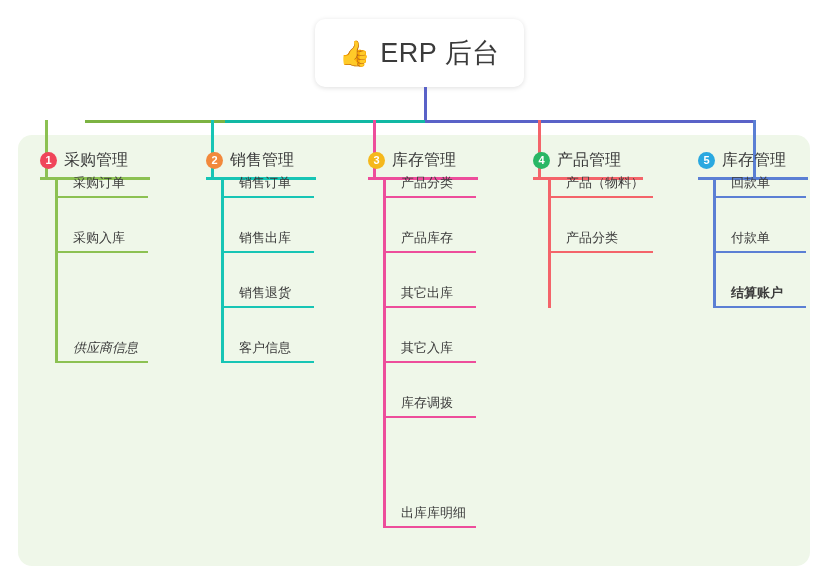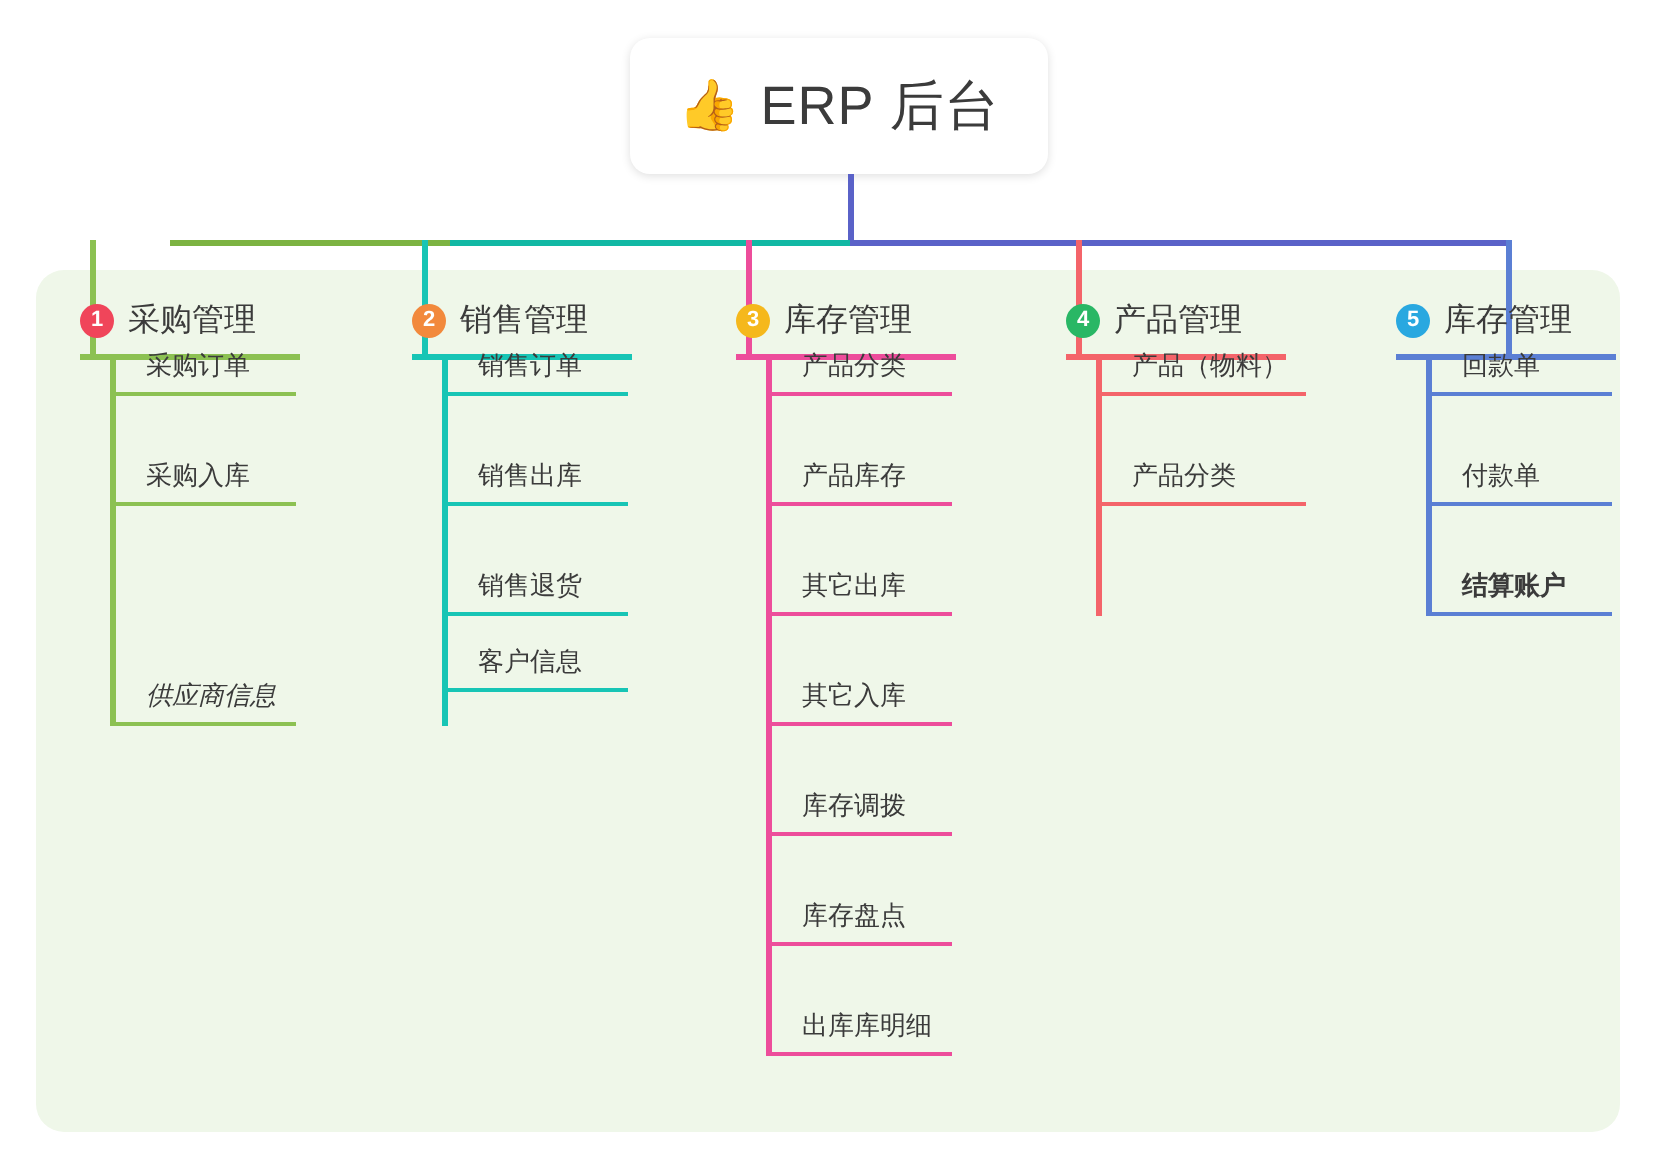--- a/index.html
+++ b/index.html
@@ -184,21 +184,21 @@
           <div class="leaf-rule" style="width: 93px; background: rgb(23, 197, 181);"></div>
         </div>
         <div class="leaf" style="top: 77px; width: 93px; height: 28px;">
           <span class="leaf-label">销售出库</span>
           <div class="leaf-rule" style="width: 93px; background: rgb(23, 197, 181);"></div>
         </div>
         <div class="leaf" style="top: 132px; width: 93px; height: 28px;">
           <span class="leaf-label">销售退货</span>
           <div class="leaf-rule" style="width: 93px; background: rgb(23, 197, 181);"></div>
         </div>
-        <div class="leaf" style="top: 170px; width: 93px; height: 28px;">
+        <div class="leaf" style="top: 187px; width: 93px; height: 28px;">
           <span class="leaf-label">客户信息</span>
           <div class="leaf-rule" style="width: 93px; background: rgb(23, 197, 181);"></div>
         </div>
       </div>
       <div class="column" style="left: 368px; width: 150px;">
         <div class="col-head">
           <span class="badge" style="background: rgb(245, 184, 28);">3</span>
           <span class="col-title">库存管理</span>
         </div>
         <div class="head-rule" style="width: 110px; background: rgb(237, 77, 155);"></div>
@@ -214,24 +214,20 @@
         <div class="leaf" style="top: 132px; width: 93px; height: 28px;">
           <span class="leaf-label">其它出库</span>
           <div class="leaf-rule" style="width: 93px; background: rgb(237, 77, 155);"></div>
         </div>
         <div class="leaf" style="top: 187px; width: 93px; height: 28px;">
           <span class="leaf-label">其它入库</span>
           <div class="leaf-rule" style="width: 93px; background: rgb(237, 77, 155);"></div>
         </div>
         <div class="leaf" style="top: 242px; width: 93px; height: 28px;">
           <span class="leaf-label">库存调拨</span>
-          <div class="leaf-rule" style="width: 93px; background: rgb(237, 77, 155);"></div>
-        </div>
-        <div class="leaf" style="top: 297px; width: 93px; height: 28px;">
-          <span class="leaf-label">库存盘点</span>
           <div class="leaf-rule" style="width: 93px; background: rgb(237, 77, 155);"></div>
         </div>
         <div class="leaf" style="top: 352px; width: 93px; height: 28px; text-align: right;">
           <span class="leaf-label">出库库明细</span>
           <div class="leaf-rule" style="width: 93px; background: rgb(237, 77, 155);"></div>
         </div>
       </div>
       <div class="column" style="left: 533px; width: 150px;">
         <div class="col-head">
           <span class="badge" style="background: rgb(41, 183, 101);">4</span>

